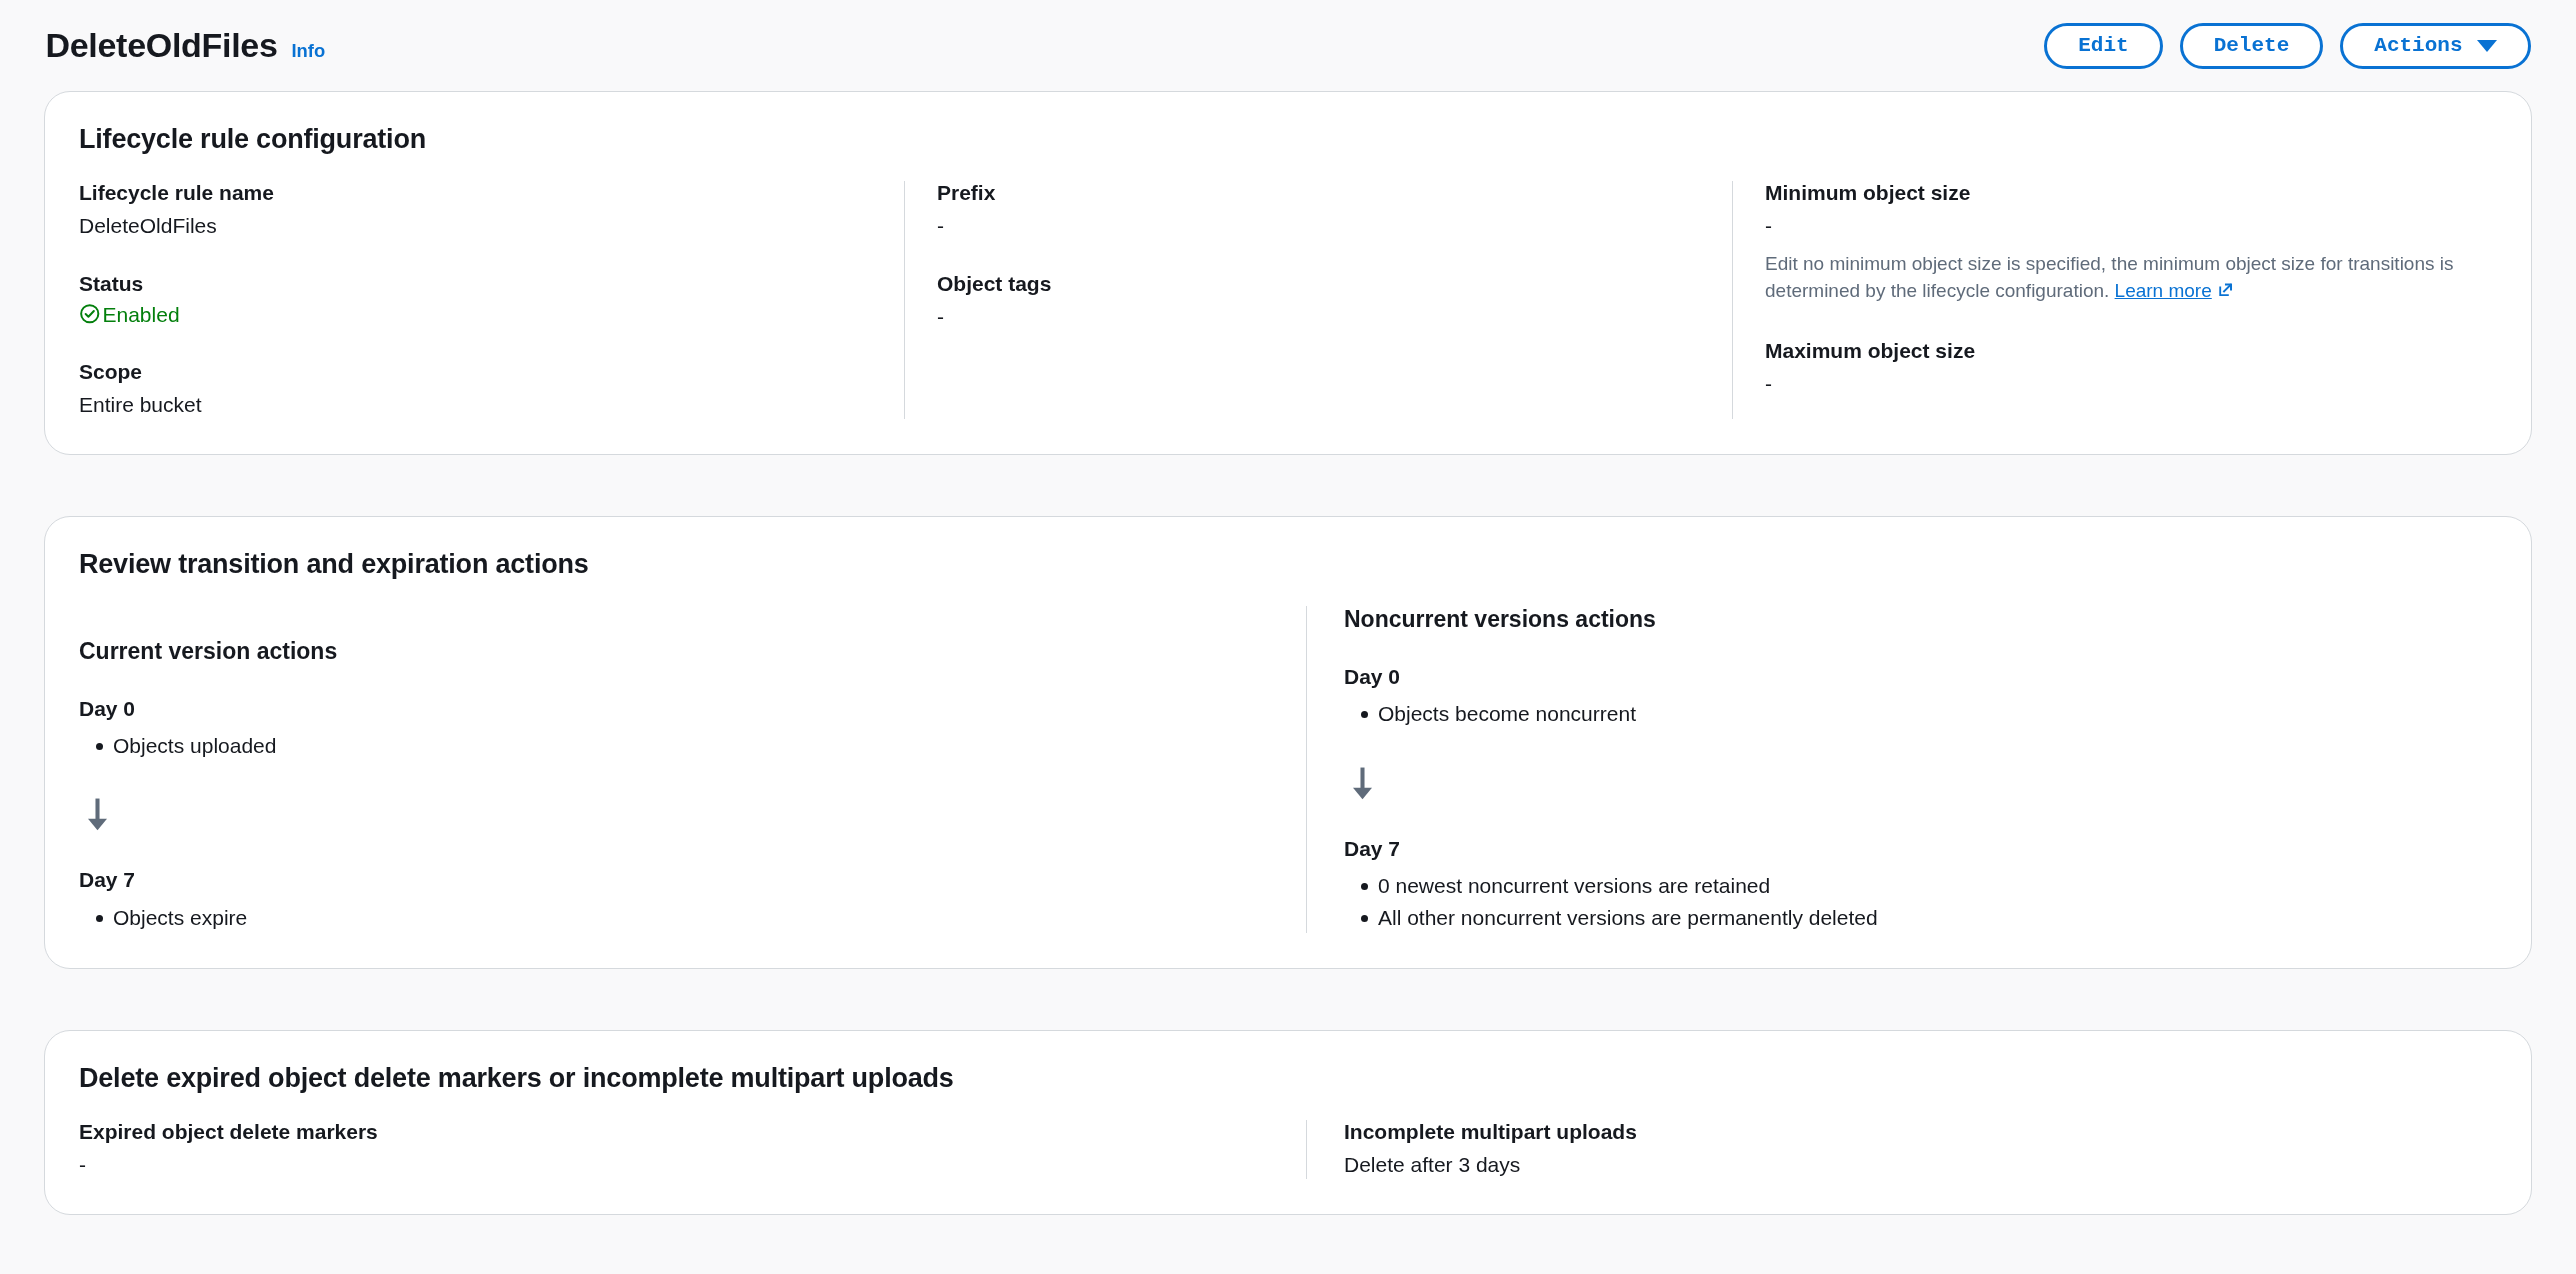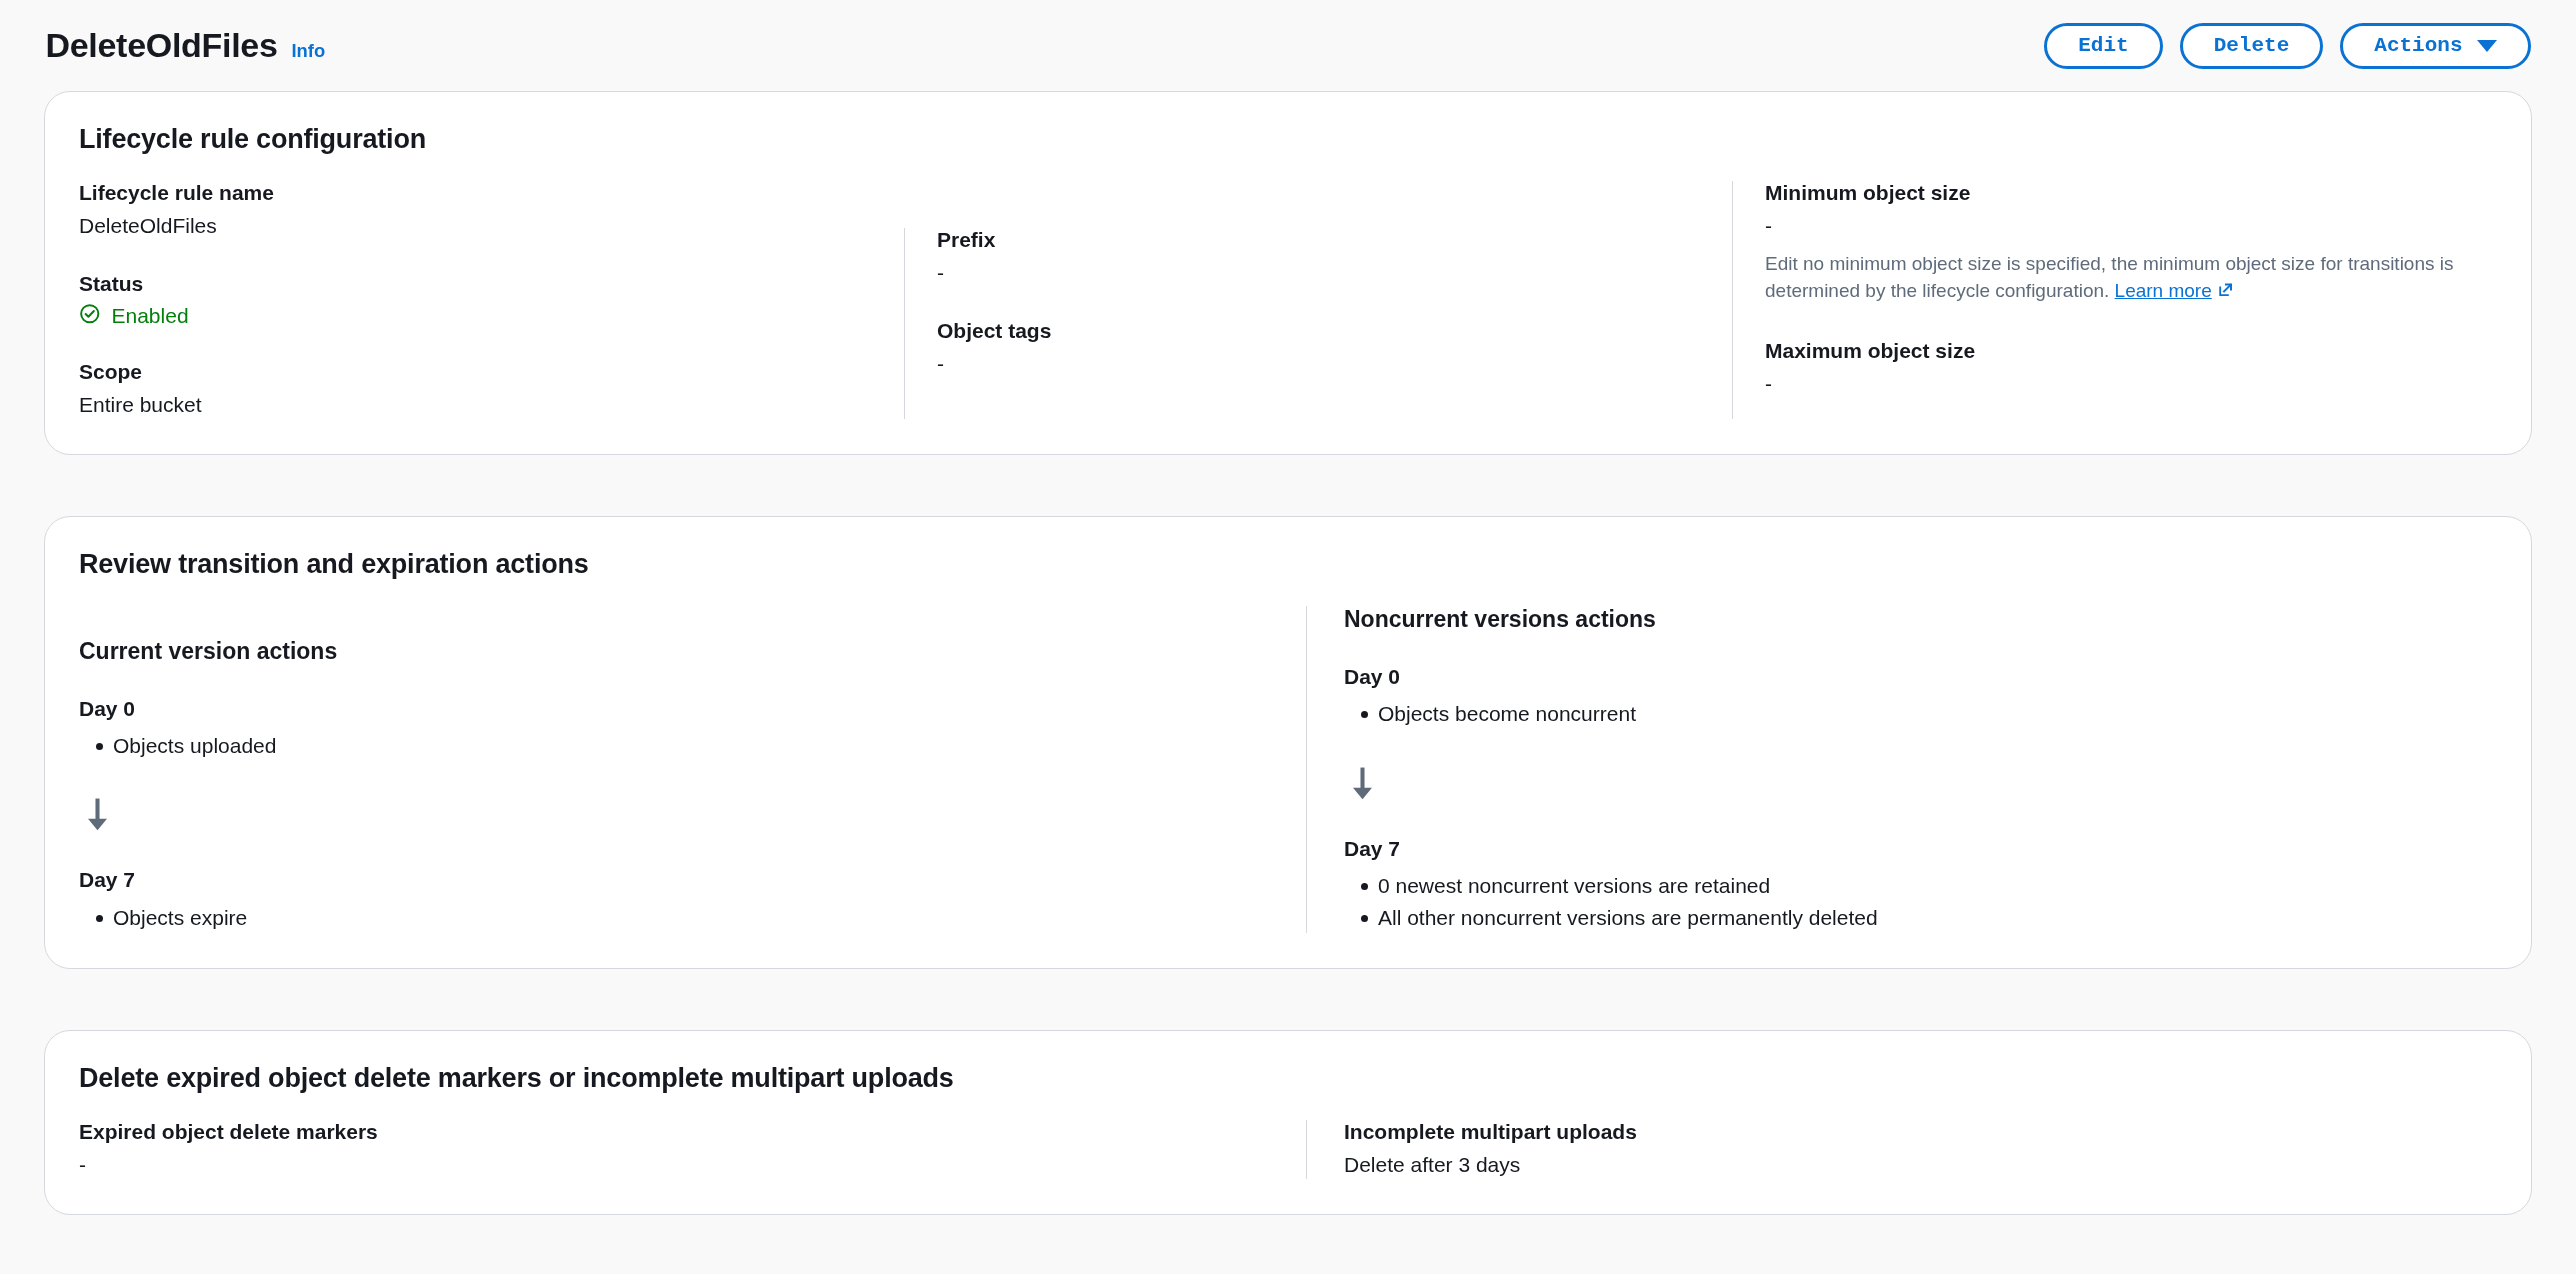--- a/index.html
+++ b/index.html
@@ -89,21 +89,21 @@
     font-weight: 700;
     color: #16191f;
     letter-spacing: -0.2px;
     margin-bottom: 26px;
   }
 
   
   .cols3 { display: flex; align-items: stretch; }
   .col { padding-right: 31px; }
   .col-1 { width: 825px; }
-  .col-2 { width: 828px; padding-left: 32px; border-left: 1.5px solid #d5d9dd; margin-top: 47px; }
+  .col-2 { width: 828px; padding-left: 32px; border-left: 1.5px solid #d5d9dd; }
   .col-3 { flex: 1; padding-left: 32px; border-left: 1.5px solid #d5d9dd; }
 
   .field { margin-bottom: 32px; }
   .field:last-child { margin-bottom: 0; }
   .field-label {
     font-size: 21px;
     font-weight: 700;
     color: #16191f;
     margin-bottom: 7px;
   }
@@ -126,21 +126,21 @@
     font-weight: 400;
     cursor: pointer;
     white-space: nowrap;
   }
   .ext-icon {
     display: inline-block;
     vertical-align: -2.3px;
     margin-left: 4.6px;
   }
 
-  .status-row { display: flex; align-items: flex-end; gap: 11px; }
+  .status-row { display: flex; align-items: flex-start; gap: 2px; }
   .status-text { font-size: 21px; color: #037f0c; }
 
   
   .cols2 { display: flex; align-items: flex-end; }
   .c2-left { width: 1227px; padding-right: 35px; }
   .c2-right { flex: 1; padding-left: 37px; border-left: 1.5px solid #d5d9dd; }
 
   .subhead {
     font-size: 23px;
     font-weight: 700;

